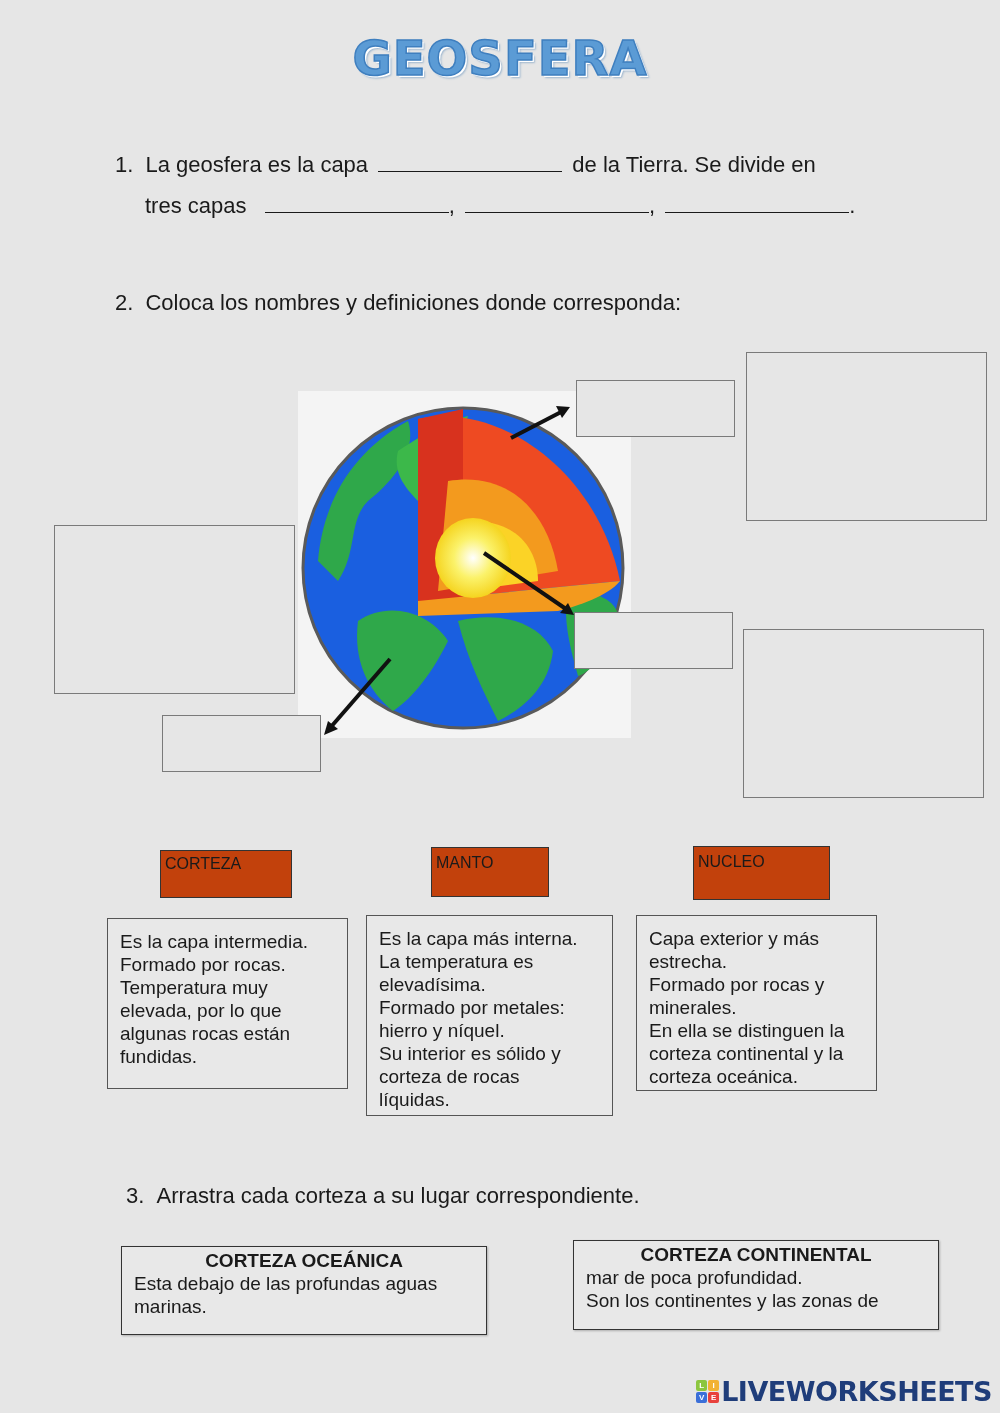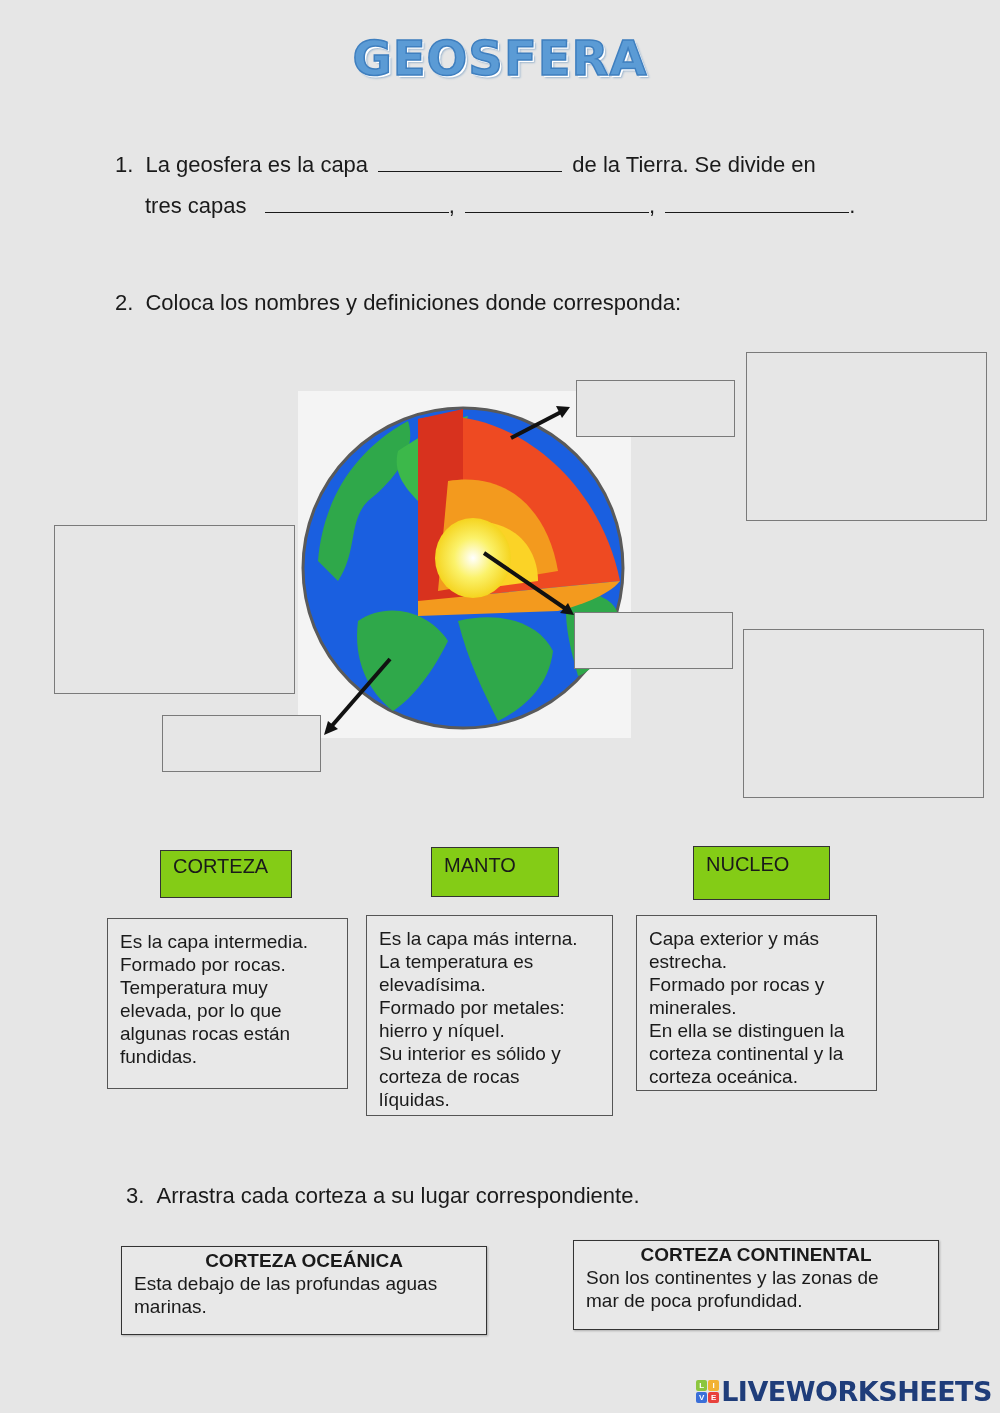--- a/index.html
+++ b/index.html
@@ -14,21 +14,21 @@
     left: 0; width: 1000px; top: 30px; text-align: center;
     font-family: "DejaVu Sans", sans-serif; font-weight: bold;
     font-size: 48px; letter-spacing: 1px; color: #5b9bd5;
     -webkit-text-stroke: 1.5px #3f7fbf;
     text-shadow: 2px 2px 0 #ffffff, 3px 3px 2px #9fb7cf;
   }
   .q { font-size: 22px; color: #1a1a1a; }
   .blank { display: inline-block; border-bottom: 1.5px solid #1a1a1a; height: 18px; vertical-align: baseline; }
   .box { border: 1.5px solid #7a7a7a; background: #e6e6e6; box-sizing: border-box; }
   .drop { cursor: pointer; }
-  .label-tile { border: 1.5px solid #333; background: #84cc16; box-sizing: border-box; font-size: 20px; padding: 4px 12px; cursor: grab; }
+  .label-tile { border: 1.5px solid #333; background: #c2410c; box-sizing: border-box; font-size: 16px; padding: 4px 4px; cursor: grab; }
   .def-tile { border: 1.5px solid #555; background: #e8e8e8; box-sizing: border-box; font-size: 19px; line-height: 23px; padding: 11px 12px; cursor: grab; }
   .crust-tile { border: 1.5px solid #333; background: #e8e8e8; box-sizing: border-box; font-size: 19px; line-height: 23px; padding: 2px 12px; cursor: grab; box-shadow: 1px 1px 2px rgba(0,0,0,.25); }
   .crust-tile .h { font-weight: bold; text-align: center; display: block; }
   .logo { right: 8px; bottom: 6px; display: flex; align-items: center; }
   .logo .cubes { display: grid; grid-template-columns: 11px 11px; grid-gap: 1px; margin-right: 2px; }
   .logo .cubes span { width: 11px; height: 11px; font-size: 8px; line-height: 11px; color: #fff; text-align: center; font-weight: bold; border-radius: 2px; }
   .logo .word { font-family: "DejaVu Sans", sans-serif; font-weight: bold; font-size: 27px; color: #1f3d7a; letter-spacing: -0.5px; }
 </style>
 </head>
 <body>
@@ -87,21 +87,21 @@
 </div>
 
 <div class="abs box drop" style="left:576px; top:380px; width:159px; height:57px;"></div>
 <div class="abs box drop" style="left:574px; top:612px; width:159px; height:57px;"></div>
 <div class="abs box drop" style="left:162px; top:715px; width:159px; height:57px;"></div>
 <div class="abs box drop" style="left:746px; top:352px; width:241px; height:169px;"></div>
 <div class="abs box drop" style="left:743px; top:629px; width:241px; height:169px;"></div>
 <div class="abs box drop" style="left:54px; top:525px; width:241px; height:169px;"></div>
 
 <div class="abs label-tile" style="left:160px; top:850px; width:132px; height:48px;">CORTEZA</div>
-<div class="abs label-tile" style="left:431px; top:847px; width:128px; height:50px; padding-top:6px;">MANTO</div>
+<div class="abs label-tile" style="left:431px; top:847px; width:118px; height:50px; padding-top:6px;">MANTO</div>
 <div class="abs label-tile" style="left:693px; top:846px; width:137px; height:54px; padding-top:6px;">NUCLEO</div>
 
 <div class="abs def-tile" style="left:107px; top:918px; width:241px; height:171px;">
   <div>Es la capa intermedia.</div>
   <div>Formado por rocas.</div>
   <div>Temperatura muy</div>
   <div>elevada, por lo que</div>
   <div>algunas rocas están</div>
   <div>fundidas.</div>
 </div>
@@ -130,22 +130,22 @@
   <span style="margin-left:6px">Arrastra cada corteza a su lugar correspondiente.</span>
 </div>
 
 <div class="abs crust-tile" style="left:121px; top:1246px; width:366px; height:89px;">
   <span class="h">CORTEZA OCEÁNICA</span>
   <div>Esta debajo de las profundas aguas</div>
   <div>marinas.</div>
 </div>
 <div class="abs crust-tile" style="left:573px; top:1240px; width:366px; height:90px;">
   <span class="h">CORTEZA CONTINENTAL</span>
+  <div>mar de poca profundidad.</div>
   <div>Son los continentes y las zonas de</div>
-  <div>mar de poca profundidad.</div>
 </div>
 
 <div class="abs logo">
   <div class="cubes">
     <span style="background:#8cc63f">L</span>
     <span style="background:#f2b233">I</span>
     <span style="background:#3b6fd8">V</span>
     <span style="background:#e8413c">E</span>
   </div>
   <span class="word">LIVEWORKSHEETS</span>

